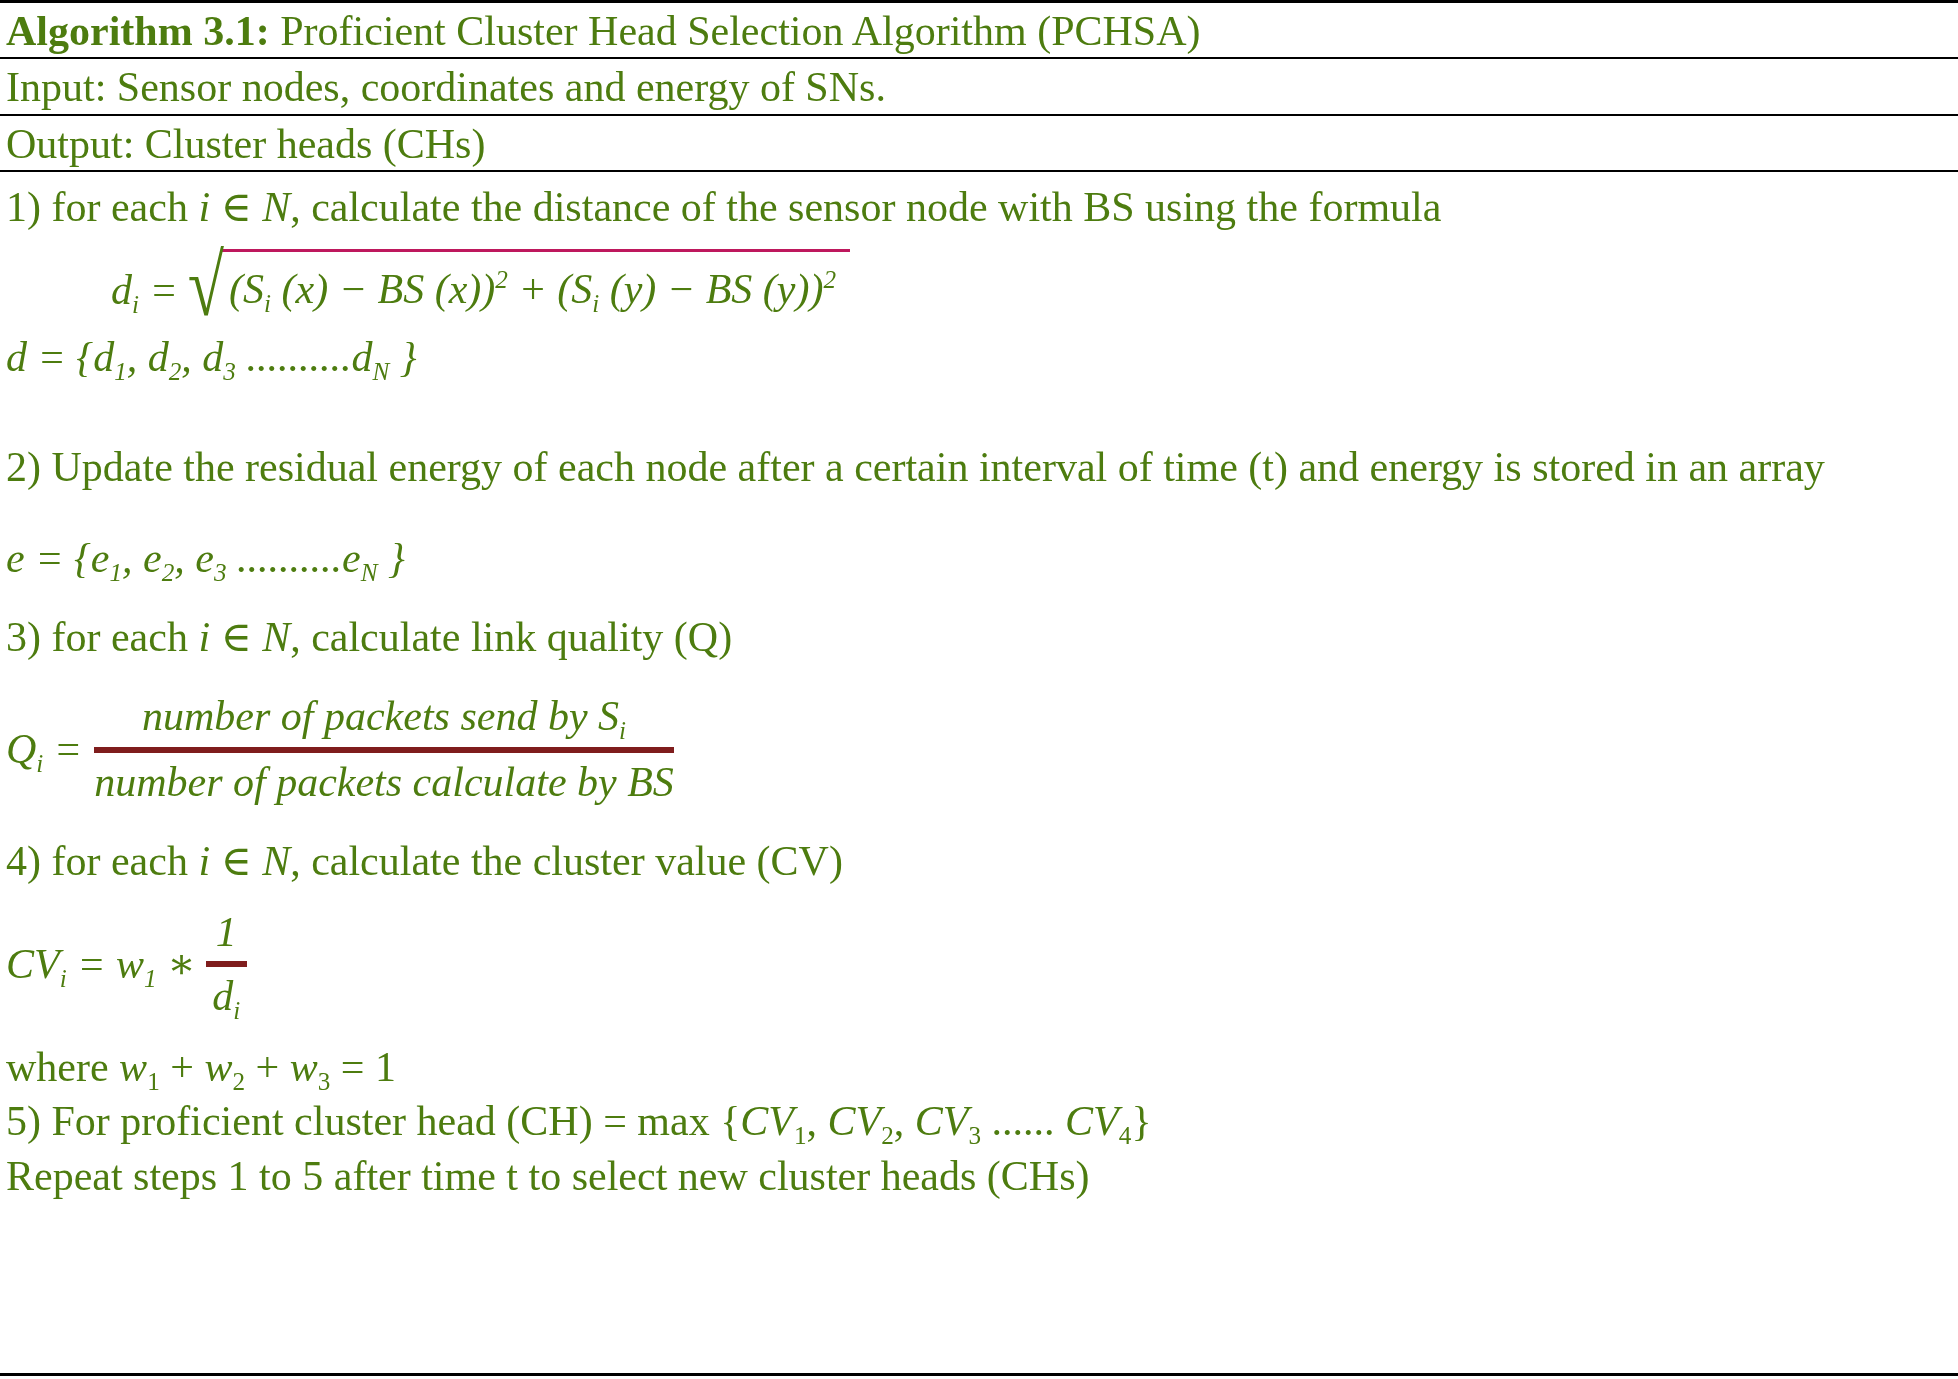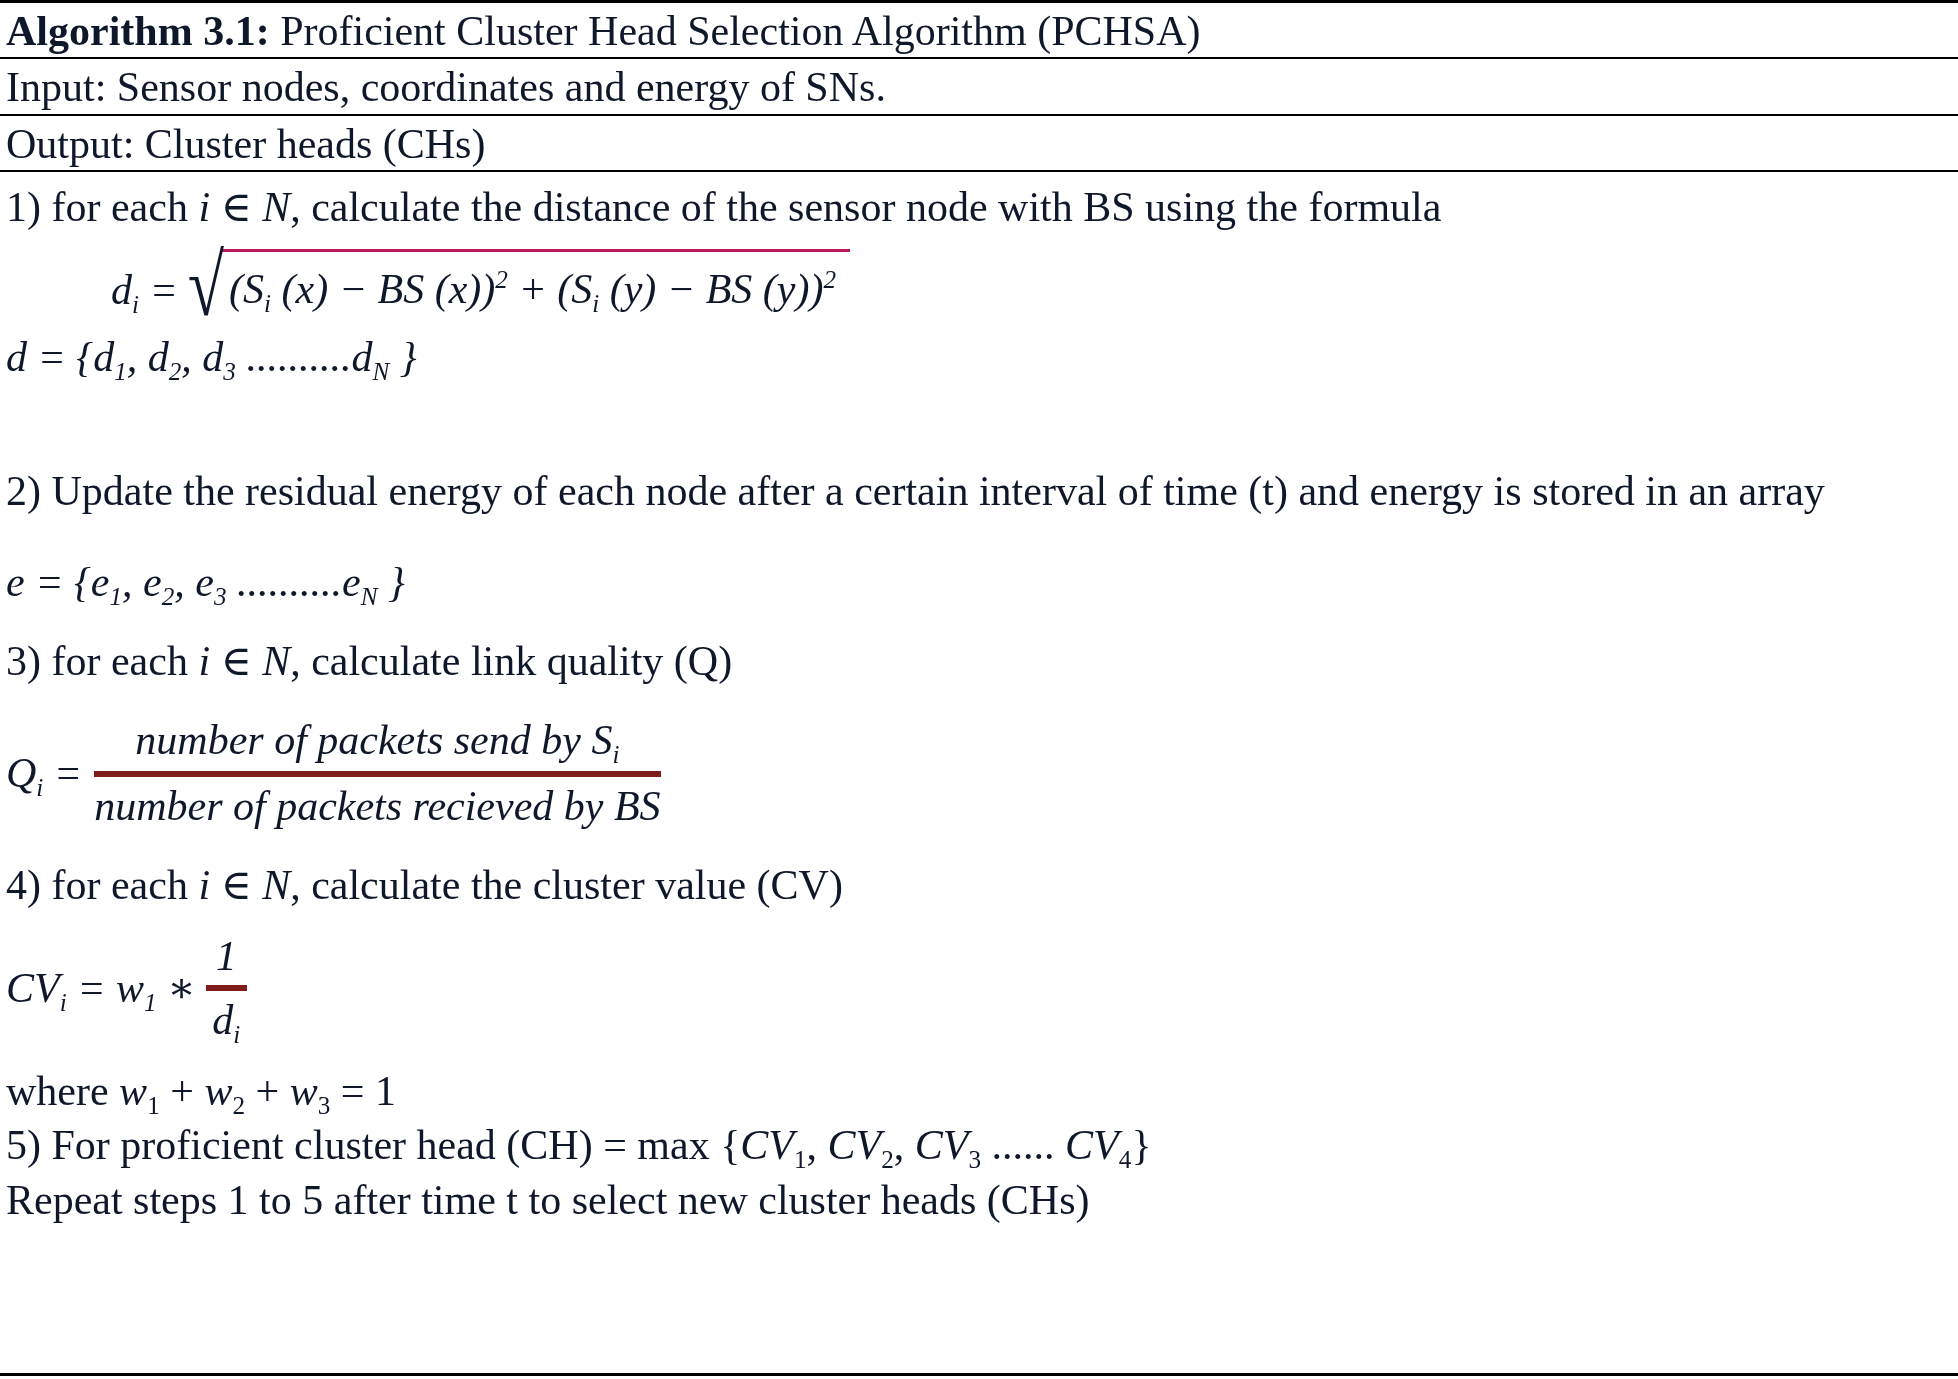--- a/index.html
+++ b/index.html
@@ -3,21 +3,21 @@
 <meta charset="utf-8">
 <style>
   html, body { margin: 0; padding: 0; background: #ffffff; }
   .doc {
     position: relative;
     width: 1958px;
     height: 1379px;
     box-sizing: border-box;
     overflow: hidden;
     background: #ffffff;
-    color: #0f172a;
+    color: #4d7c0f;
     font-family: "Liberation Serif", "DejaVu Serif", serif;
     font-size: 42px;
     line-height: 1.3;
   }
   .rule { width: 100%; background: #000; height: 2px; }
   .rule.heavy { height: 3px; }
   .rule.bottom { position: absolute; left: 0; right: 0; bottom: 3px; }
   .hdr-row {
     padding: 3px 6px 1px 6px;
     line-height: 1.2;
@@ -47,21 +47,21 @@
     top: -7px;
     margin-right: -3px;
   }
   .radicand {
     border-top: 3px solid #be185d;
     padding: 10px 14px 2px 8px;
     white-space: nowrap;
   }
 
   .array-line { }
-  .step2 { margin-top: 79px; }
+  .step2 { margin-top: 55px; }
   .array-line2 { margin-top: 36px; }
   .step3 { margin-top: 25px; }
 
   
   .frac { display: inline-flex; flex-direction: column; text-align: center; margin: 0 4px; }
   .frac .num { border-bottom: 6px solid #7f1d1d; padding: 0 14px 4px 14px; white-space: nowrap; }
   .frac .den { padding-top: 2px; white-space: nowrap; }
 
   .f-q { margin-top: 24px; }
   .f-q .lhs { margin-right: 8px; }
@@ -108,21 +108,21 @@
     <p class="line step2">2) Update the residual energy of each node after a certain interval of time (t) and energy is stored in an array</p>
 
     <p class="line array-line2 math">e = {e<sub>1</sub>, e<sub>2</sub>, e<sub>3</sub> ..........e<sub>N</sub> }</p>
 
     <p class="line step3">3) for each <i>i</i> ∈ <i>N</i>, calculate link quality (Q)</p>
 
     <div class="formula-row f-q">
       <span class="math lhs">Q<sub>i</sub> =</span>
       <span class="frac math">
         <span class="num">number of packets send by S<sub>i</sub></span>
-        <span class="den">number of packets recieved by BS</span>
+        <span class="den">number of packets calculate by BS</span>
       </span>
     </div>
 
     <p class="line step4">4) for each <i>i</i> ∈ <i>N</i>, calculate the cluster value (CV)</p>
 
     <div class="formula-row f-cv">
       <span class="math lhs">CV<sub>i</sub> = w<sub>1</sub> ∗</span>
       <span class="frac math">
         <span class="num">1</span>
         <span class="den">d<sub>i</sub></span>

